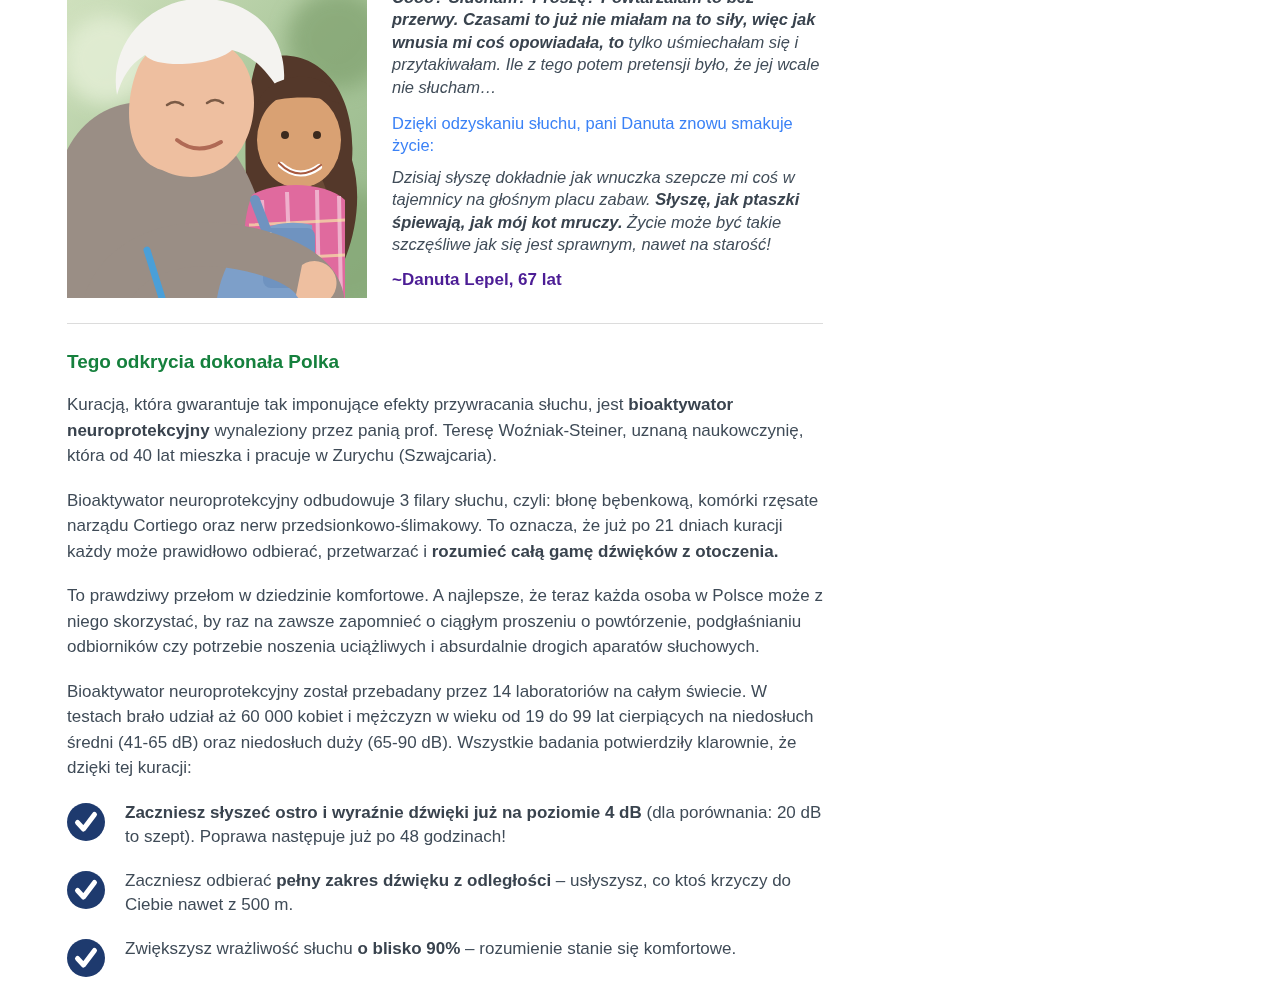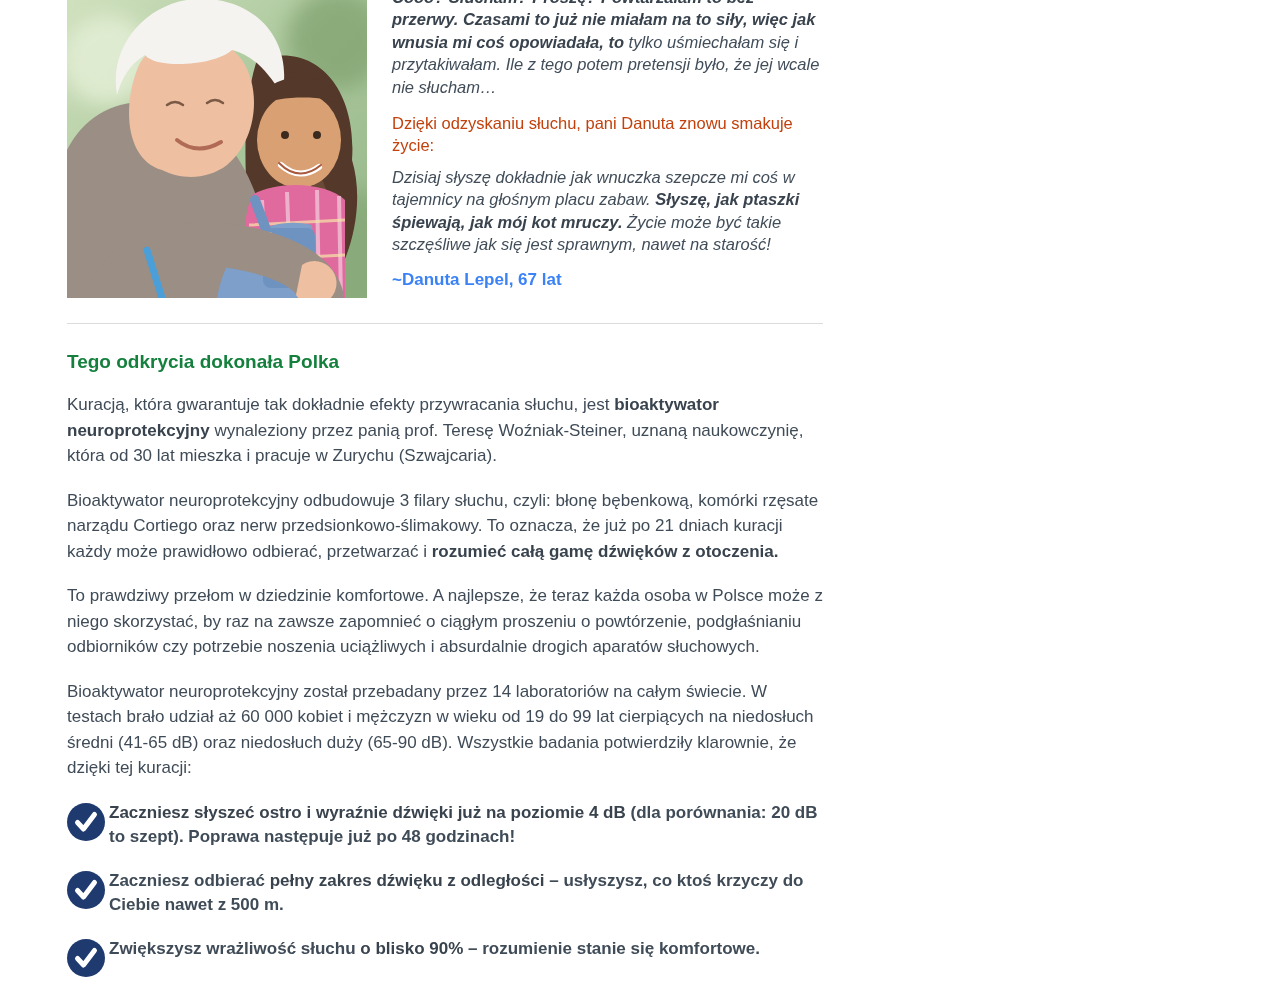--- a/index.html
+++ b/index.html
@@ -21,27 +21,27 @@
   .photo svg{display:block;}
   .quote-col{margin-left:25px;width:431px;}
   .quote{
     font-style:italic;
     font-size:16.5px;line-height:22.4px;
     margin:0;color:#414d59;
   }
   .quote.q1{margin-top:-14px;margin-bottom:0;}
   .lead{
     font-size:16.5px;line-height:22px;
-    margin:14px 0 10px 0;color:#c2410c;
+    margin:14px 0 10px 0;color:#3b82f6;
   }
   .quote.q2{margin-bottom:8px;}
   .signature{
     margin:14px 0 0 0;
     font-size:17px;font-weight:bold;
-    color:#3b82f6;
+    color:#4c1d95;
   }
   
   .divider{
     border:none;border-top:1px solid #dcdcdc;
     margin:25px 0 0 0;width:756px;
   }
   h2.sect{
     font-size:19px;line-height:22px;
     color:#15803d;margin:27px 0 0 0;
     font-weight:bold;
@@ -55,22 +55,22 @@
   
   .benefits{list-style:none;margin:17px 0 0 0;padding:0;}
   .benefit{
     display:flex;align-items:flex-start;
     margin-top:20px;
   }
   .check{
     flex:0 0 38px;width:38px;height:38px;margin-top:2px;
   }
   .benefit-text{
-    margin:0 0 0 4px;
-    font-size:17px;line-height:24px;color:#3f4b57;font-weight:bold;
+    margin:0 0 0 20px;
+    font-size:17px;line-height:24px;color:#3f4b57;
   }
   .benefit-text strong{color:#39434e;}
 </style>
 </head>
 <body>
 
 <div class="page">
   <div class="content">
 
     <div class="intro-row">
@@ -134,21 +134,21 @@
         <p class="lead">Dzięki odzyskaniu słuchu, pani Danuta znowu smakuje życie:</p>
         <p class="quote q2"><span>Dzisiaj słyszę dokładnie jak wnuczka szepcze mi coś w tajemnicy na głośnym placu zabaw. </span><strong>Słyszę, jak ptaszki śpiewają, jak mój kot mruczy.</strong><span> Życie może być takie szczęśliwe jak się jest sprawnym, nawet na starość!</span></p>
         <p class="signature">~Danuta Lepel, 67 lat</p>
       </div>
     </div>
 
     <hr class="divider">
 
     <h2 class="sect">Tego odkrycia dokonała Polka</h2>
 
-    <p class="body"><span>Kuracją, która gwarantuje tak dokładnie efekty przywracania słuchu, jest </span><strong>bioaktywator neuroprotekcyjny</strong><span> wynaleziony przez panią prof. Teresę Woźniak-Steiner, uznaną naukowczynię, która od 30 lat mieszka i pracuje w Zurychu (Szwajcaria).</span></p>
+    <p class="body"><span>Kuracją, która gwarantuje tak imponujące efekty przywracania słuchu, jest </span><strong>bioaktywator neuroprotekcyjny</strong><span> wynaleziony przez panią prof. Teresę Woźniak-Steiner, uznaną naukowczynię, która od 40 lat mieszka i pracuje w Zurychu (Szwajcaria).</span></p>
 
     <p class="body"><span>Bioaktywator neuroprotekcyjny odbudowuje 3 filary słuchu, czyli: błonę bębenkową, komórki rzęsate narządu Cortiego oraz nerw przedsionkowo-ślimakowy. To oznacza, że już po 21 dniach kuracji każdy może prawidłowo odbierać, przetwarzać i </span><strong>rozumieć całą gamę dźwięków z otoczenia.</strong></p>
 
     <p class="body">To prawdziwy przełom w dziedzinie komfortowe. A najlepsze, że teraz każda osoba w Polsce może z niego skorzystać, by raz na zawsze zapomnieć o ciągłym proszeniu o powtórzenie, podgłaśnianiu odbiorników czy potrzebie noszenia uciążliwych i absurdalnie drogich aparatów słuchowych.</p>
 
 
     <p class="body">Bioaktywator neuroprotekcyjny został przebadany przez 14 laboratoriów na całym świecie. W testach brało udział aż 60 000 kobiet i mężczyzn w wieku od 19 do 99 lat cierpiących na niedosłuch średni (41-65 dB) oraz niedosłuch duży (65-90 dB). Wszystkie badania potwierdziły klarownie, że dzięki tej kuracji:</p>
 
     <ul class="benefits">
       <li class="benefit">

